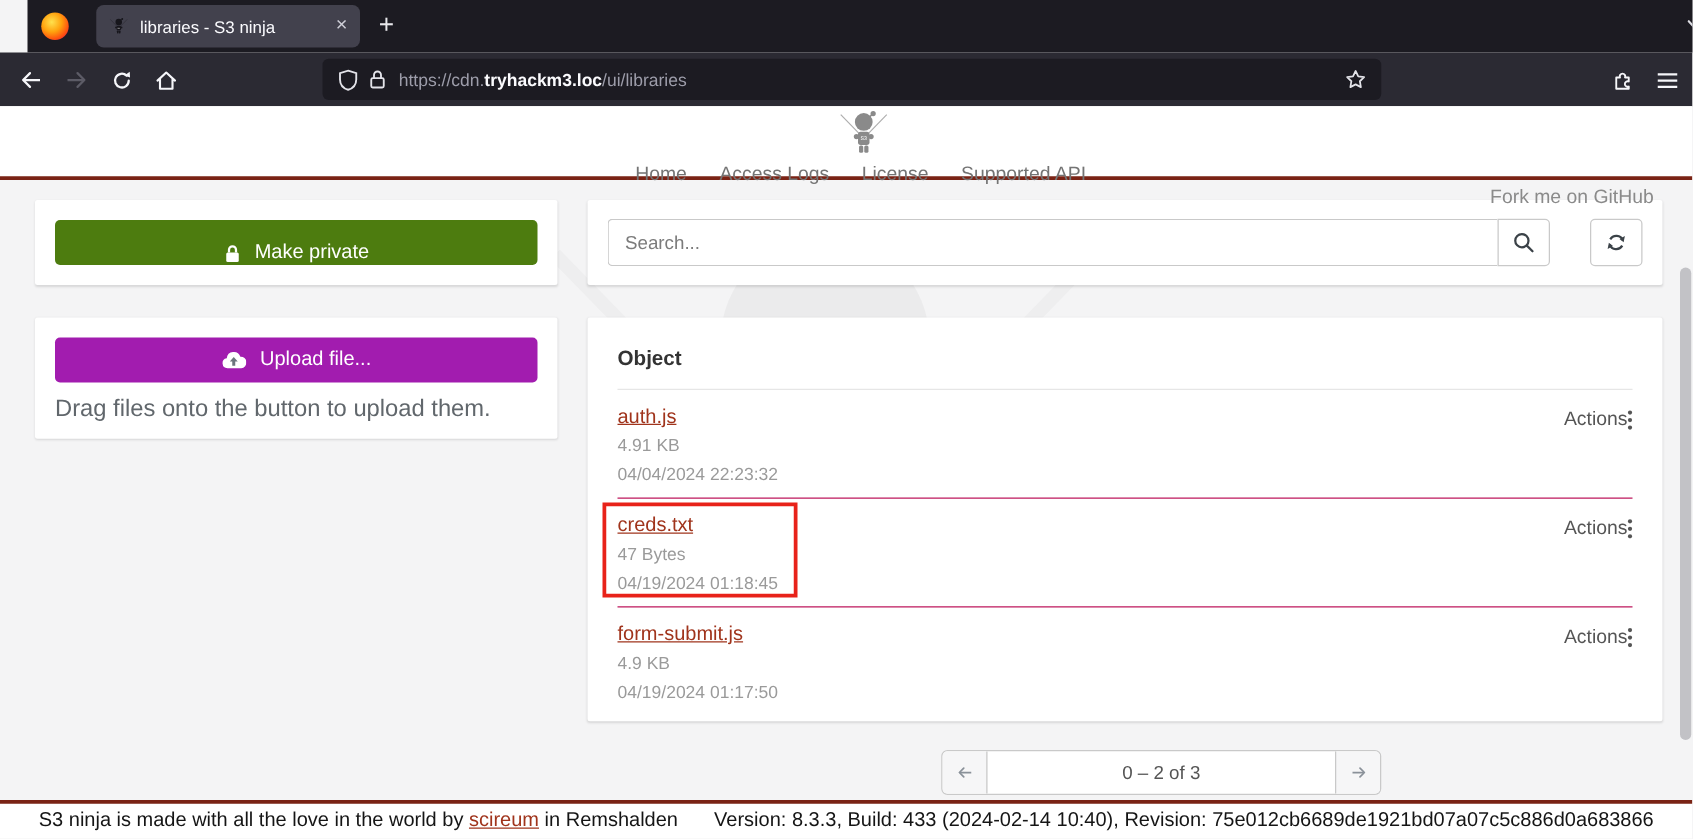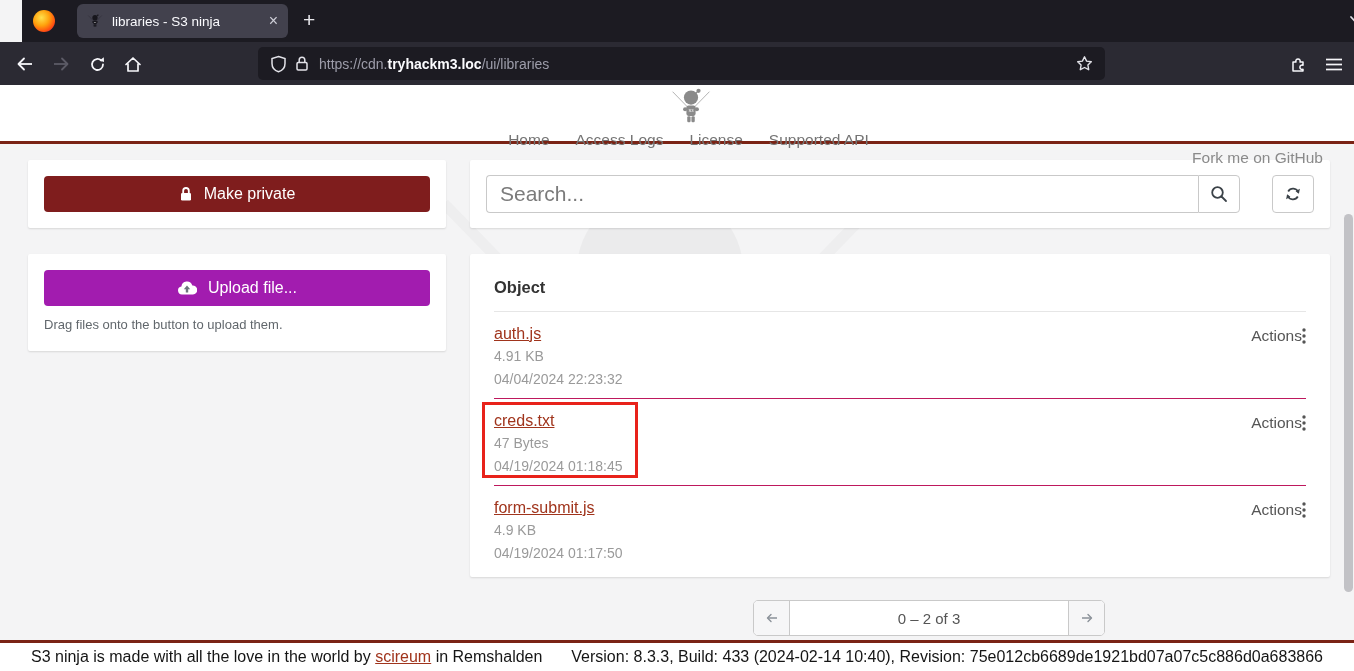--- a/index.html
+++ b/index.html
@@ -41,27 +41,27 @@
   .nav { display:flex; gap:26px; margin-left:23px; }
   .nav a { color:#747474; font-size:15.5px; text-decoration:none; cursor:pointer; }
   .fork { margin-left:auto; margin-right:31px; color:#8a8a8a; font-size:15.5px; }
 
   .card { position:absolute; background:#fff; border-radius:2px; box-shadow:0 1px 2px rgba(0,0,0,.12); z-index:1; }
 
   #card-private { left:28px; top:75px; width:418px; height:68px; padding:16px; }
   #card-upload  { left:28px; top:169px; width:418px; height:97px; padding:16px; }
   .btn { width:100%; height:36px; border:none; border-radius:4px; color:#fff; font-size:16px;
          font-family:inherit; display:flex; align-items:center; justify-content:center; gap:11px; cursor:pointer; }
-  .btn-red  { background:#7f1d1d; }
+  .btn-red  { background:#4d7c0f;align-items:flex-end; }
   .btn-gray { background:#a21caf; }
-  .drag-hint { margin-top:11px; color:#61676c; font-size:13px; }
+  .drag-hint { margin-top:11px; color:#61676c; font-size:19px; }
 
   #card-search { left:470px; top:75px; width:860px; height:68px; padding:15px 16px; display:flex; align-items:center; }
   .search-input { width:712px; height:38px; border:1px solid #c9c9c9; border-right:none;
-                  border-radius:4px 0 0 4px; padding:8px 13px; font-size:21px; font-family:inherit;
+                  border-radius:4px 0 0 4px; padding:8px 13px; font-size:15px; font-family:inherit;
                   color:#333; outline:none; }
   .search-input::placeholder { color:#7b7b7b; }
   .search-btn { width:42px; height:38px; border:1px solid #c9c9c9; border-radius:0 4px 4px 0;
                 background:#fff; display:flex; align-items:center; justify-content:center; cursor:pointer; }
   .refresh-btn { width:42px; height:38px; border:1px solid #c9c9c9; border-radius:4px; margin-left:32px;
                  background:#fff; display:flex; align-items:center; justify-content:center; cursor:pointer; }
 
   #card-objects { left:470px; top:169px; width:860px; height:323px; padding:0 24px; overflow:hidden; }
   .obj-header { padding:24px 0 14px; font-weight:bold; font-size:16.5px; color:#333;
                 border-bottom:1px solid #e6e6e6; }

